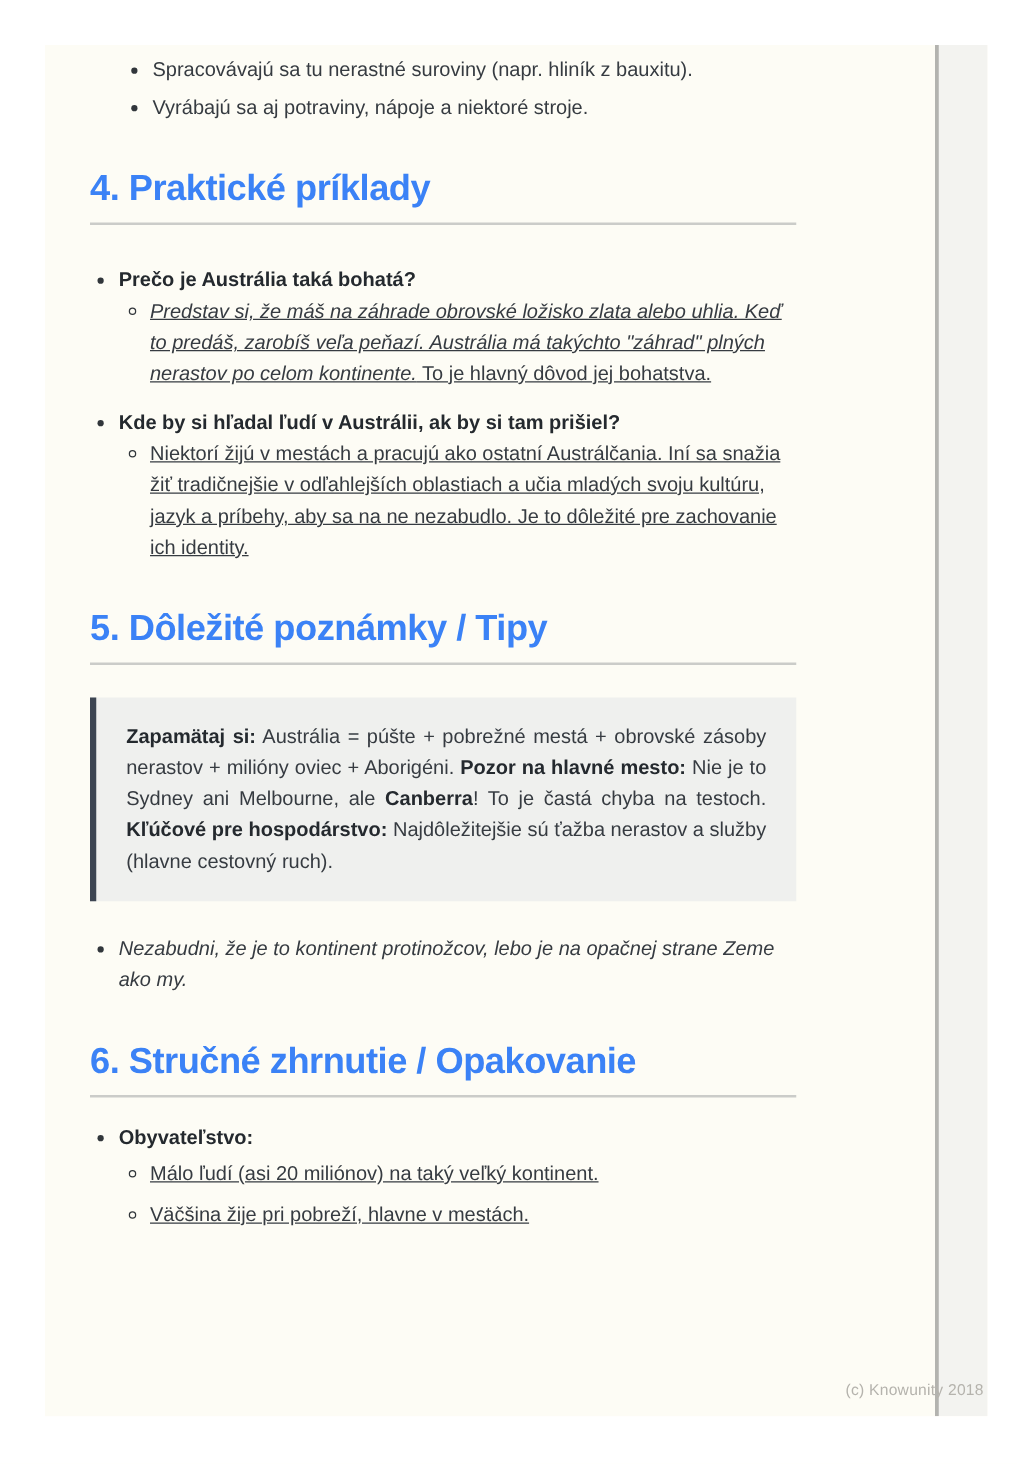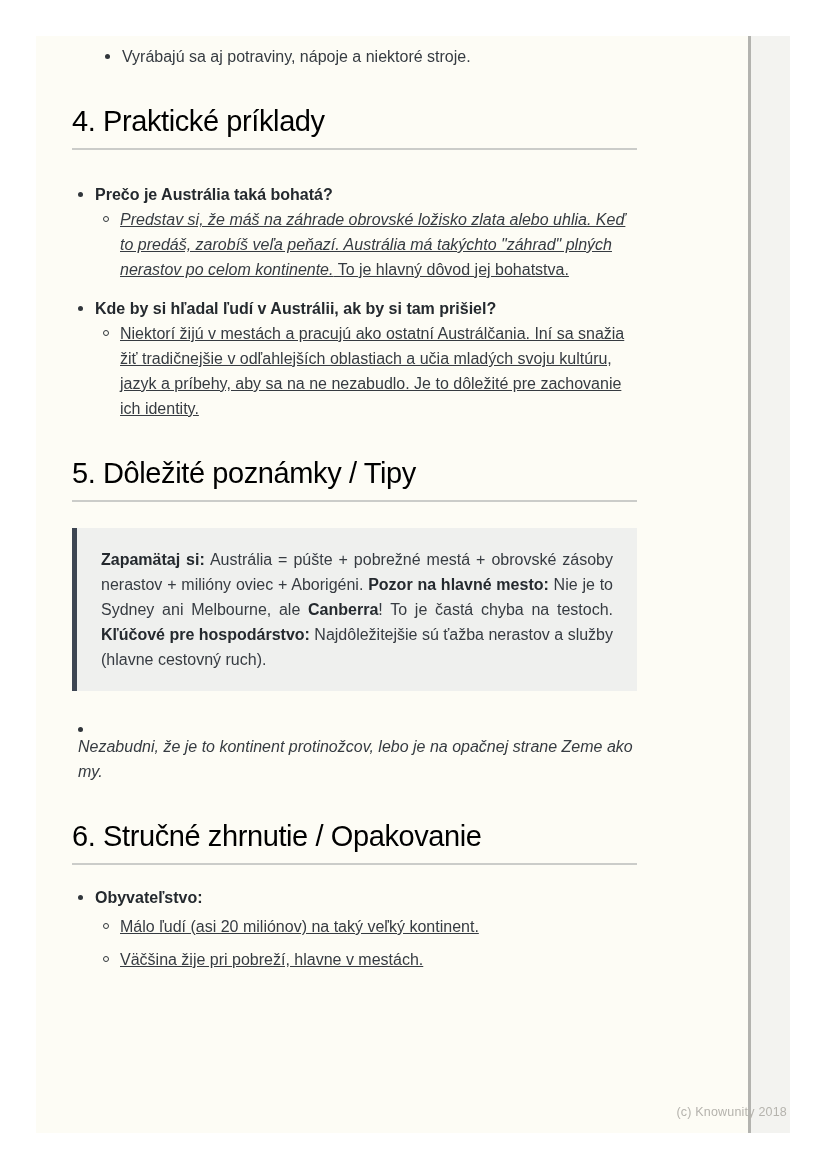--- a/index.html
+++ b/index.html
@@ -14,22 +14,22 @@
   }
   .edge-strip{
     position:absolute;top:0;right:0;width:39px;height:100%;
     background:#f3f3f0;border-left:3px solid #b3b3af;
   }
   .content{
     position:absolute;left:36px;top:0;width:565px;padding-top:8px;
     color:#363b41;font-size:16px;line-height:25px;
   }
   h2{
-    margin:34px 0 0 0;font-size:29px;line-height:36px;font-weight:400;
-    color:#000000;letter-spacing:-0.4px;
+    margin:34px 0 0 0;font-size:29px;line-height:36px;font-weight:700;
+    color:#3b82f6;letter-spacing:-0.4px;
   }
   .rule{height:2px;background:#cbccc9;margin-top:9px;border:none;}
   .li{display:flex;align-items:flex-start;}
   .li-intro{padding-left:33px;margin-bottom:5px;}
   .li-top{padding-left:6px;}
   .li-sub{padding-left:31px;text-decoration:underline;}
   .marker{flex:0 0 17px;position:relative;height:25px;}
   .dot{
     position:absolute;left:0;top:10px;width:5px;height:5px;border-radius:50%;
     background:#31363b;
@@ -42,36 +42,42 @@
   .b{font-weight:700;color:#24292e;}
   .i{font-style:italic;}
   .q{margin-top:14px;}
   .q.first{margin-top:32px;}
   .qa{margin-top:0;}
   .section-gap{margin-top:24px;}
   .callout{
     margin-top:26px;background:#eff0ee;border-left:5px solid #3d4552;
     padding:19px 24px;box-sizing:border-box;text-align:justify;
   }
-  .reminder{margin-top:26px;flex-direction:column;}
+  .reminder{margin-top:26px;}
   .summary-list{margin-top:20px;}
   .sum-sub{margin-top:4px;margin-bottom:8px;}
   .watermark{
     position:absolute;right:3px;bottom:14px;font-size:12.5px;
     color:#b5b3ad;letter-spacing:0.2px;
   }
 </style>
 </head>
 <body>
 
 <div class="page">
   <div class="edge-strip"></div>
 
   <div class="content">
 
+    <div class="li li-intro">
+      <span class="marker">
+          <span class="dot"></span>
+        </span>
+      <span class="txt">Spracovávajú sa tu nerastné suroviny (napr. hliník z bauxitu).</span>
+    </div>
     <div class="li li-intro">
       <span class="marker">
           <span class="dot"></span>
         </span>
       <span class="txt">Vyrábajú sa aj potraviny, nápoje a niektoré stroje.</span>
     </div>
 
     <h2>4. Praktické príklady</h2>
     <div class="rule"></div>
 

